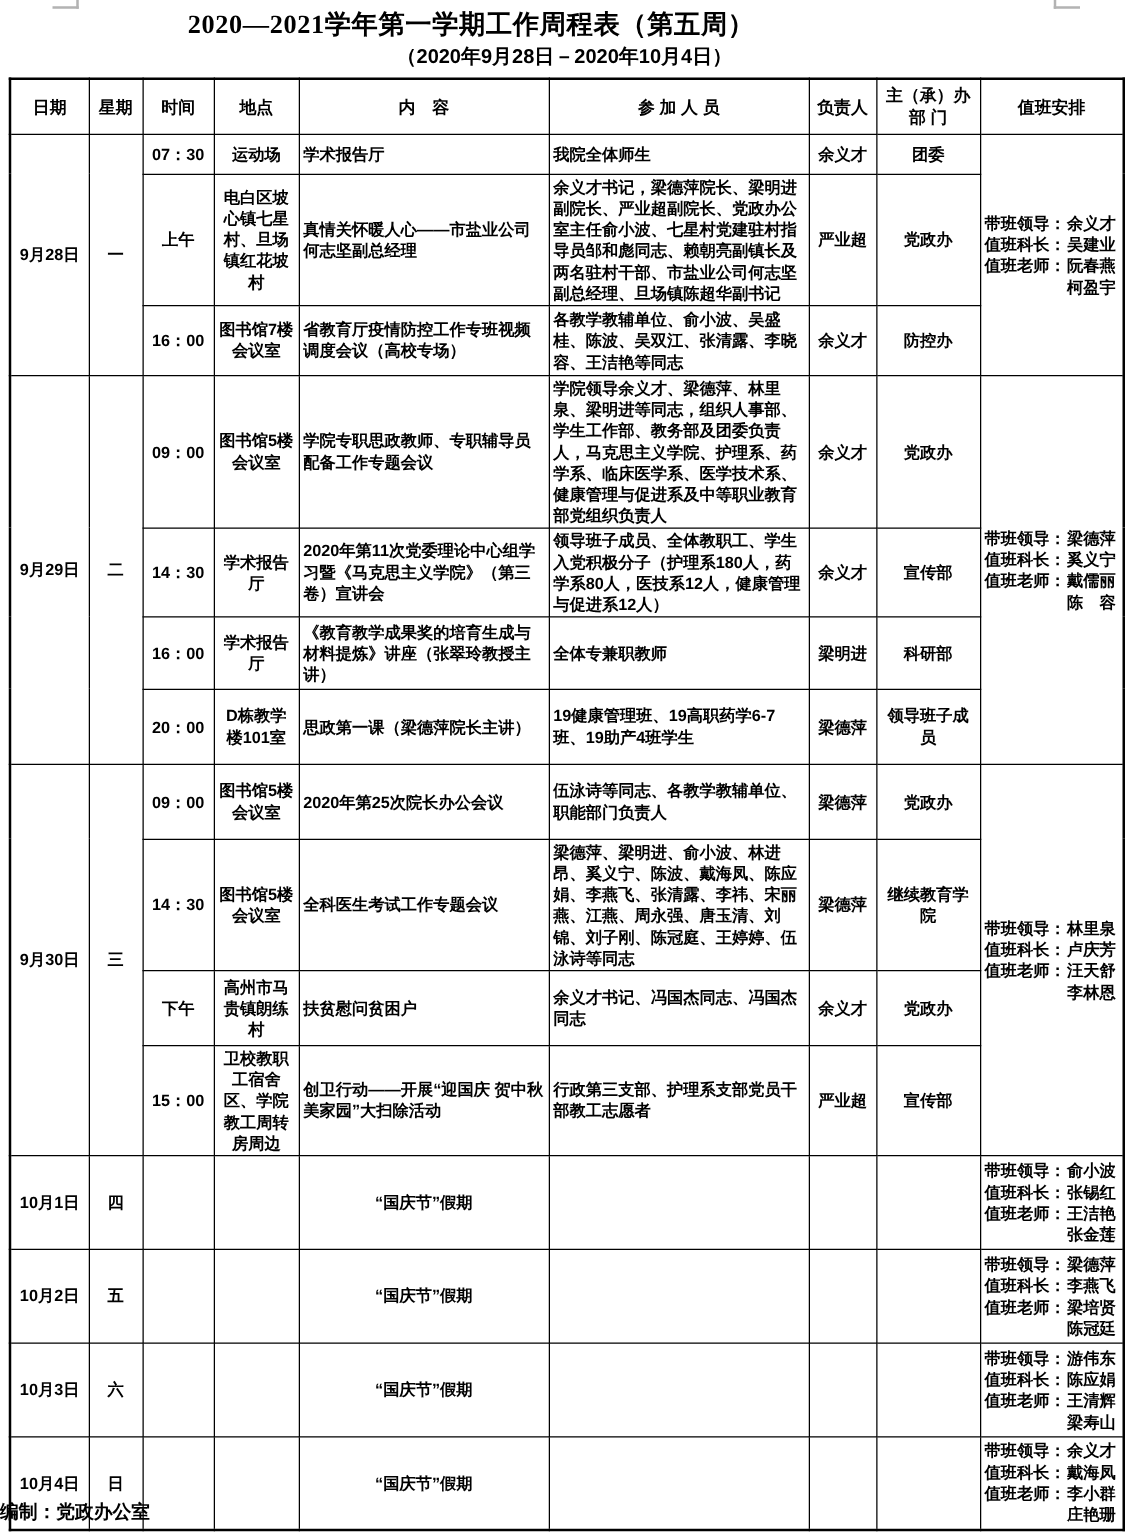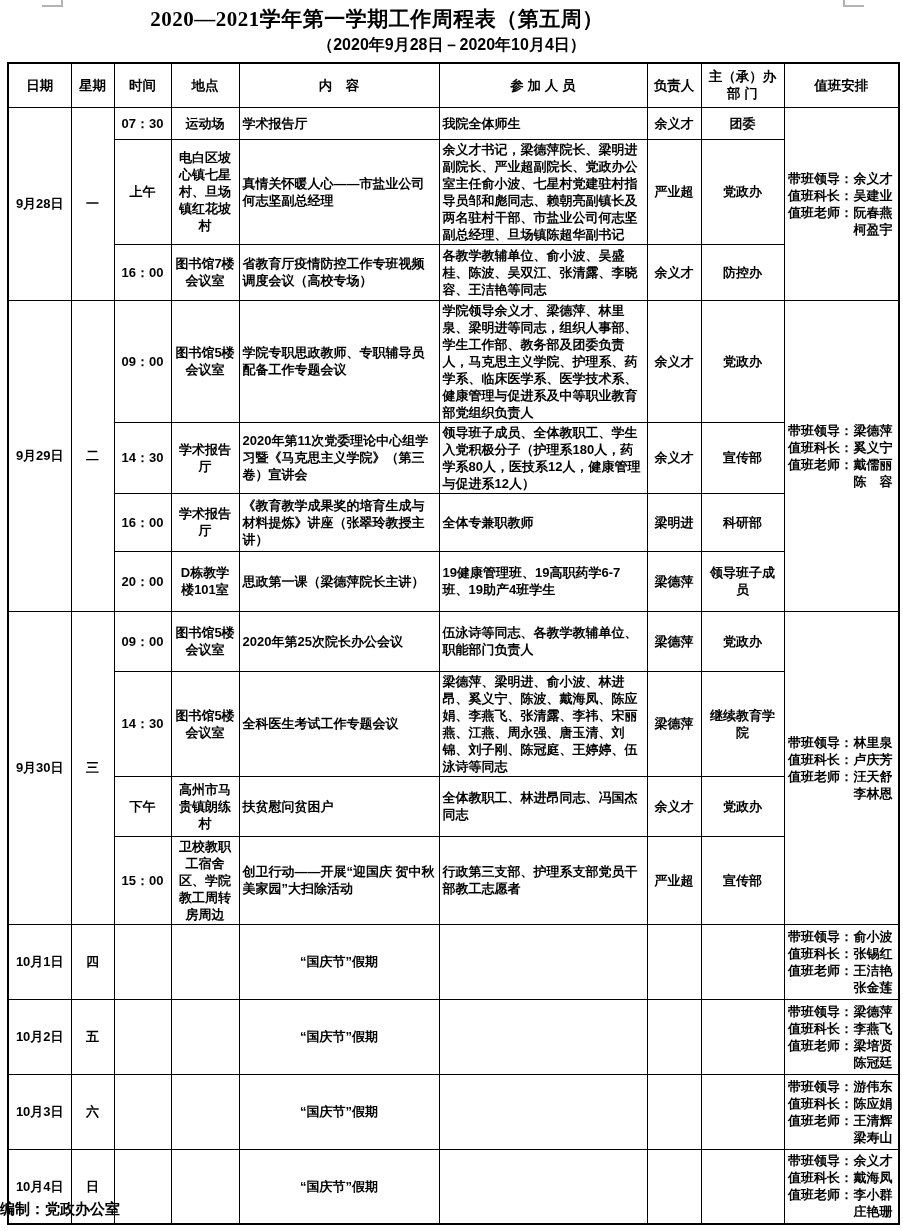--- a/index.html
+++ b/index.html
@@ -27,21 +27,21 @@
     font-size: 13px; line-height: 17px;
     vertical-align: middle;
     overflow: hidden;
     font-weight: bold;
   }
   .sched th { font-size: 13.5px; text-align: center; }
   .c { text-align: center; }
   .l { text-align: left; }
   .duty { padding-left: 5px; }
   .dline { white-space: nowrap; }
-  .dlabel { display: inline-block; width: 66px; text-align: center; }
+  .dlabel { display: inline-block; width: 66px; }
   .footer { position: absolute; top: 1200px; left: 0; width: 881px; text-align: left; font-size: 15px; }
 </style>
 </head>
 <body>
 
 <div class="corner corner-left"></div>
 <div class="corner corner-right"></div>
 
 <div class="title">2020—2021学年第一学期工作周程表（第五周）</div>
 <div class="subtitle">（2020年9月28日－2020年10月4日）</div>
@@ -170,21 +170,21 @@
     <td class="c">图书馆5楼会议室</td>
     <td class="l">全科医生考试工作专题会议</td>
     <td class="l">梁德萍、梁明进、俞小波、林进昂、奚义宁、陈波、戴海凤、陈应娟、李燕飞、张清露、李祎、宋丽燕、江燕、周永强、唐玉清、刘锦、刘子刚、陈冠庭、王婷婷、伍泳诗等同志</td>
     <td class="c">梁德萍</td>
     <td class="c">继续教育学院</td>
   </tr>
   <tr style="height:60px">
     <td class="c">下午</td>
     <td class="c">高州市马贵镇朗练村</td>
     <td class="l">扶贫慰问贫困户</td>
-    <td class="l">全体教职工、林进昂同志、冯国杰同志</td>
+    <td class="l">余义才书记、冯国杰同志、冯国杰同志</td>
     <td class="c">余义才</td>
     <td class="c">党政办</td>
   </tr>
   <tr style="height:80px">
     <td class="c">15：00</td>
     <td class="c">卫校教职工宿舍区、学院教工周转房周边</td>
     <td class="l">创卫行动——开展“迎国庆 贺中秋 美家园”大扫除活动</td>
     <td class="l">行政第三支部、护理系支部党员干部教工志愿者</td>
     <td class="c">严业超</td>
     <td class="c">宣传部</td>

